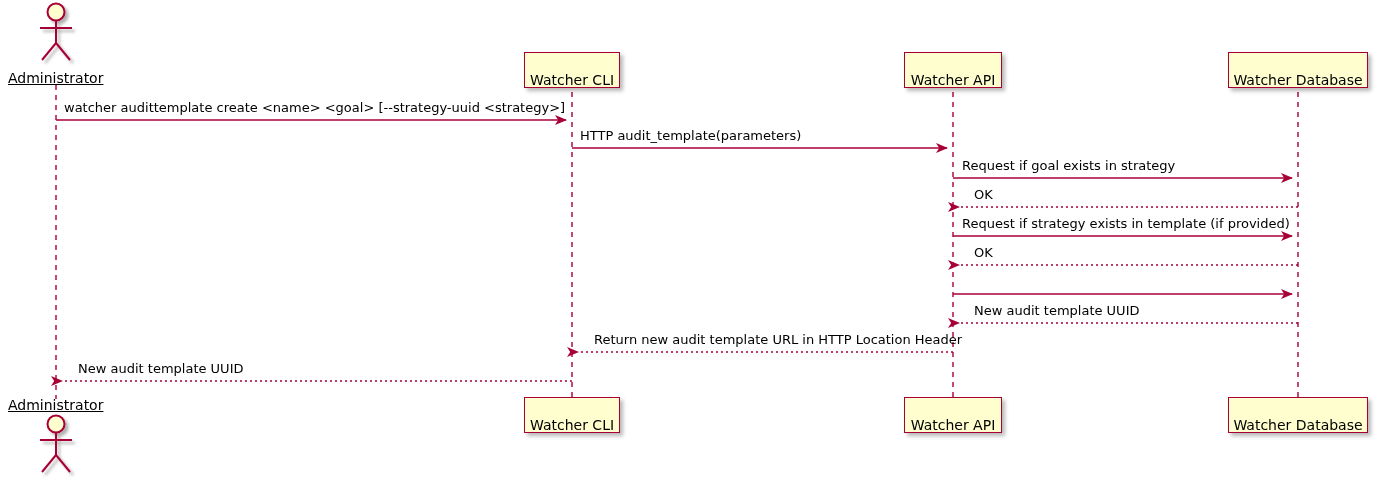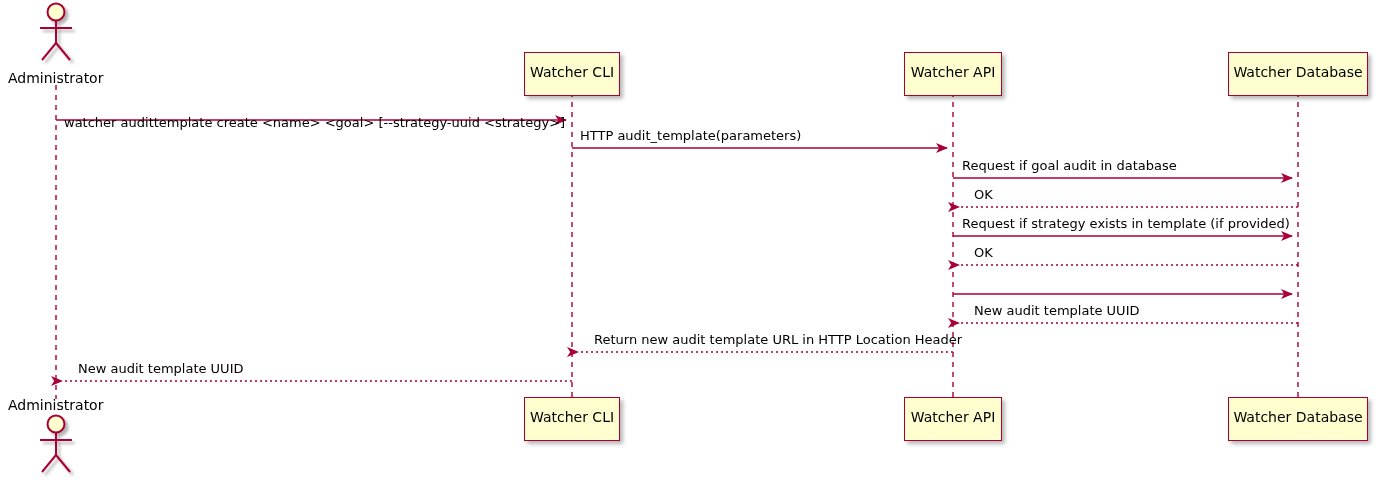--- a/index.html
+++ b/index.html
@@ -26,36 +26,37 @@
     height: 483px;
   }
   
   .participant-box {
     position: absolute;
     box-sizing: border-box;
     background: #FEFECE;
     border: 1.6px solid #A80036;
     box-shadow: 3px 3px 4px rgba(0,0,0,0.28);
     display: flex;
-    align-items: flex-start;
+    align-items: flex-end;
     justify-content: center;
     font-size: 14px;
     color: #000000;
     line-height: 1;
     white-space: nowrap;
-    padding: 12px 10px;
-    height: 44px;
+    padding: 0 10px;
+    height: 36px;
   }
   
   .actor-label {
     position: absolute;
     font-size: 14px;
     color: #000000;
     white-space: nowrap;
     line-height: 1;
+    text-decoration: underline;
   }
   
   .msg-label {
     position: absolute;
     font-size: 13px;
     color: #000000;
     white-space: nowrap;
     line-height: 1;
   }
 </style>
@@ -144,25 +145,25 @@
   </div>
 
   <div class="participant-box" style="left:904px; top:397px; width:98px;">
     <span>Watcher API</span>
   </div>
 
   <div class="participant-box" style="left:1228px; top:397px; width:140px;">
     <span>Watcher Database</span>
   </div>
 
-  <div class="msg-label" style="left:64px; top:116px;">watcher audittemplate create &lt;name&gt; &lt;goal&gt; [--strategy-uuid &lt;strategy&gt;]</div>
+  <div class="msg-label" style="left:64px; top:101px;">watcher audittemplate create &lt;name&gt; &lt;goal&gt; [--strategy-uuid &lt;strategy&gt;]</div>
 
   <div class="msg-label" style="left:580px; top:129px;">HTTP audit_template(parameters)</div>
 
-  <div class="msg-label" style="left:962px; top:159px;">Request if goal audit in database</div>
+  <div class="msg-label" style="left:962px; top:159px;">Request if goal exists in strategy</div>
 
   <div class="msg-label" style="left:974px; top:188px;">OK</div>
 
   <div class="msg-label" style="left:962px; top:217px;">Request if strategy exists in template (if provided)</div>
 
   <div class="msg-label" style="left:974px; top:246px;">OK</div>
 
 
   <div class="msg-label" style="left:974px; top:304px;">New audit template UUID</div>
 

